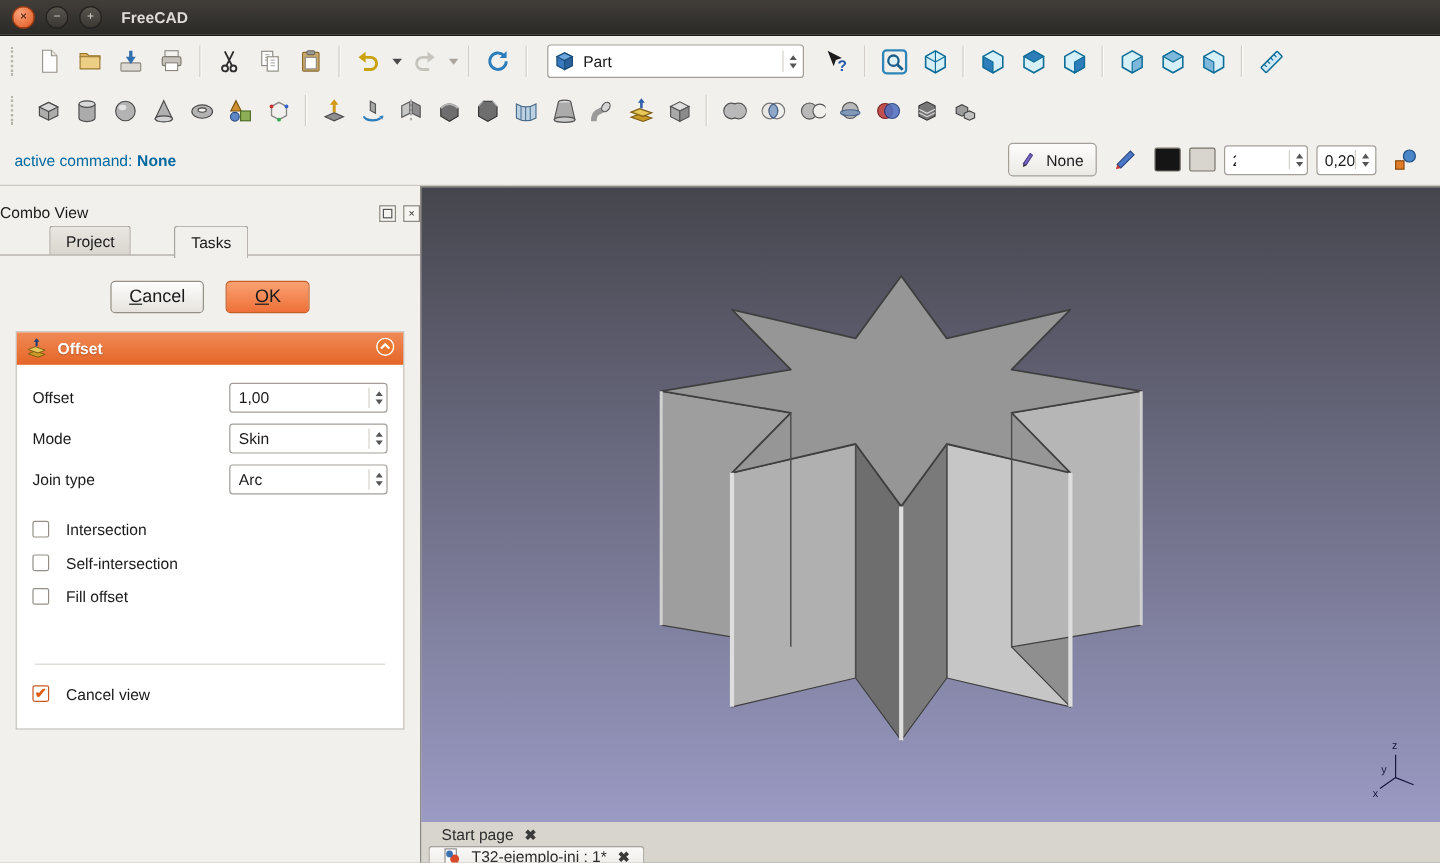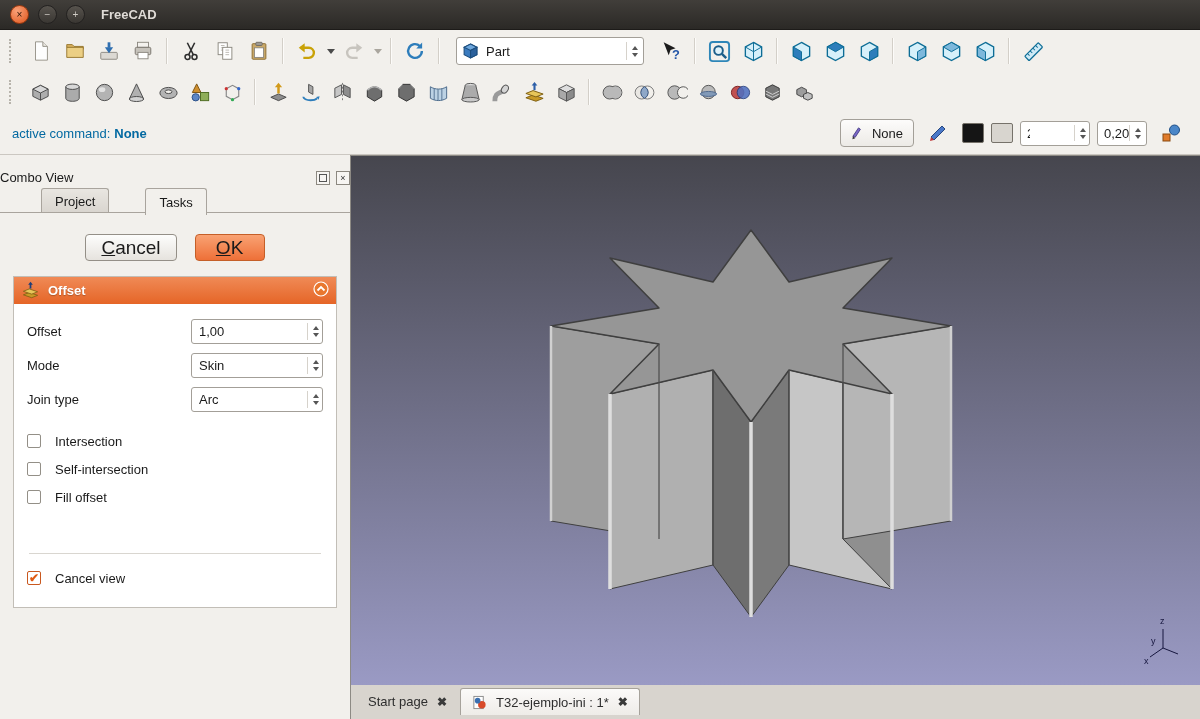--- a/index.html
+++ b/index.html
@@ -23,21 +23,21 @@
   .tbrow2{top:72px;height:40px;}
   .cmdrow{top:112px;height:43px;justify-content:space-between;padding:0 12px;border-bottom:1px solid #cbc7c1;}
   .tbtn{width:34px;height:32px;display:flex;align-items:center;justify-content:center;border-radius:3px;flex:0 0 auto;}
   .tbtn.sm{width:32px;}
   .tbtn.disabled{opacity:.42;}
   .caretbtn{width:13px;height:32px;display:flex;align-items:center;justify-content:center;flex:0 0 auto;}
   .caret{width:0;height:0;border-left:4px solid transparent;border-right:4px solid transparent;border-top:5px solid #4a4a4a;}
   .caret.dim{border-top-color:#aaa69e;}
   .handle{width:8px;height:24px;border-left:2px dotted #b8b4ac;margin:0 5px;flex:0 0 auto;}
   .sep{width:0;height:26px;border-left:1px solid #d3cfc8;border-right:1px solid #fcfbf9;margin:0 6px;flex:0 0 auto;}
-  .wbcombo{display:flex;align-items:center;height:28px;width:188px;background:#fff;border:1px solid #a39f98;
+  .wbcombo{display:flex;align-items:center;height:28px;width:214px;background:#fff;border:1px solid #a39f98;
            border-radius:3px;margin:0 10px;padding:0 5px;box-sizing:border-box;gap:7px;}
   .wbcombo .arrows{margin-left:auto;}
   .arrows{display:flex;flex-direction:column;gap:3px;align-items:center;padding-left:5px;border-left:1px solid #d6d2cb;height:70%;justify-content:center;}
   .tri-up{width:0;height:0;border-left:3.5px solid transparent;border-right:3.5px solid transparent;border-bottom:4.5px solid #555;}
   .tri-dn{width:0;height:0;border-left:3.5px solid transparent;border-right:3.5px solid transparent;border-top:4.5px solid #555;}
   
   .cmdtext{color:#0369a1;}
   .cmdtext b{margin-left:4px;}
   .tray{display:flex;align-items:center;gap:7px;}
   .traybtn{display:flex;align-items:center;gap:6px;height:26px;padding:0 10px;background:linear-gradient(#fdfcfb,#eceae6);
@@ -57,21 +57,21 @@
   .cvbtn{width:14px;height:14px;border:1px solid #8c8880;background:#f7f5f2;display:flex;align-items:center;justify-content:center;
          font-size:9px;line-height:1;color:#333;box-sizing:border-box;}
   .cvbtn .box{width:6px;height:6px;border:1px solid #555;}
   .cv-tabs{display:flex;padding-left:8px;height:29px;align-items:flex-end;}
   .cvtab{padding:5px 13px;border:1px solid #a9a49d;border-bottom:none;border-radius:3px 3px 0 0;margin-right:3px;
          background:linear-gradient(#e9e6e1,#d8d4ce);position:relative;margin-left:33px;}
   .cvtab.active{background:#f2f0ec;z-index:3;top:1px;padding-top:6px;}
   .cv-content{position:absolute;left:0;right:0;top:57px;bottom:0;border-top:1px solid #a9a49d;background:#f2f0ec;}
   .actionrow{display:flex;justify-content:center;gap:18px;padding-top:21px;}
   .pushbtn{height:27px;min-width:70px;padding:0 15px;border:1px solid #948f87;border-radius:4px;
-           background:linear-gradient(#fdfdfc,#e6e3de);font-size:19px;display:flex;align-items:center;justify-content:center;color:#1a1a1a;}
+           background:linear-gradient(#fdfdfc,#e6e3de);font-size:15px;display:flex;align-items:center;justify-content:center;color:#1a1a1a;}
   .pushbtn span::first-letter{text-decoration:underline;}
   .pushbtn.ok{background:linear-gradient(#f9a273,#ee7038);border-color:#c55f28;}
   .taskbox{margin:15px 13px 0;background:#fff;border:1px solid #c2beb7;}
   .taskheader{height:27px;background:linear-gradient(#f08a56,#e56527);display:flex;align-items:center;gap:8px;
               padding:0 7px;color:#fff;font-weight:bold;text-shadow:0 1px 1px rgba(0,0,0,.25);}
   .taskheader .sp{flex:1;}
   .taskbody{padding:13px 13px 15px;}
   .formgrid{display:grid;grid-template-columns:1fr 132px;column-gap:10px;row-gap:9px;align-items:center;margin-top:2px;}
   .field{display:flex;align-items:center;height:25px;background:#fff;border:1px solid #a39f98;border-radius:3px;
          padding:0 3px 0 7px;box-sizing:border-box;}
@@ -83,21 +83,21 @@
   .cb .mark{display:none;color:#e05a12;font-size:12px;line-height:1;font-weight:bold;}
   .cb.checked{border-color:#c9581f;}
   .cb.checked .mark{display:inline;}
   .divider{border-top:1px solid #d9d6d0;margin:42px 2px 10px;}
   
   .viewport{position:absolute;left:350px;top:155px;width:850px;height:530px;
             background:linear-gradient(#46464e,#9a9ac4);border-left:1px solid #8d8a84;border-top:1px solid #8d8a84;box-sizing:border-box;}
   .viewport svg{display:block;}
   
   .tabbar{position:absolute;left:350px;top:685px;width:850px;height:34px;background:#d8d4ce;
-          display:flex;align-items:flex-start;padding:3px 0 0 6px;box-sizing:border-box;gap:2px;border-left:1px solid #8d8a84;}
+          display:flex;align-items:flex-start;padding:3px 0 0 6px;box-sizing:border-box;gap:2px;border-left:1px solid #8d8a84;flex-direction:column;}
   .doctab{display:flex;align-items:center;gap:9px;height:27px;padding:0 11px;color:#2e2e2e;box-sizing:border-box;}
   .doctab.active{background:linear-gradient(#fbfaf9,#eeece8);border:1px solid #a6a29b;border-bottom:none;border-radius:3px 3px 0 0;}
   .tabclose{font-size:12px;font-weight:bold;color:#3a3a3a;line-height:1;}
 </style>
 </head>
 <body>
 
 <div class="root">
 
   <div class="titlebar">

